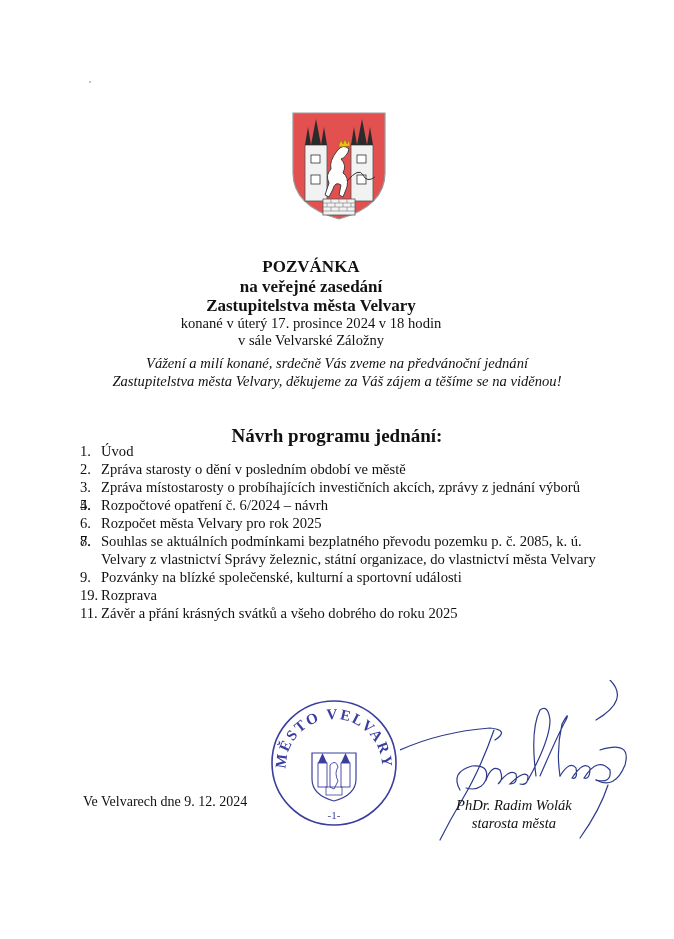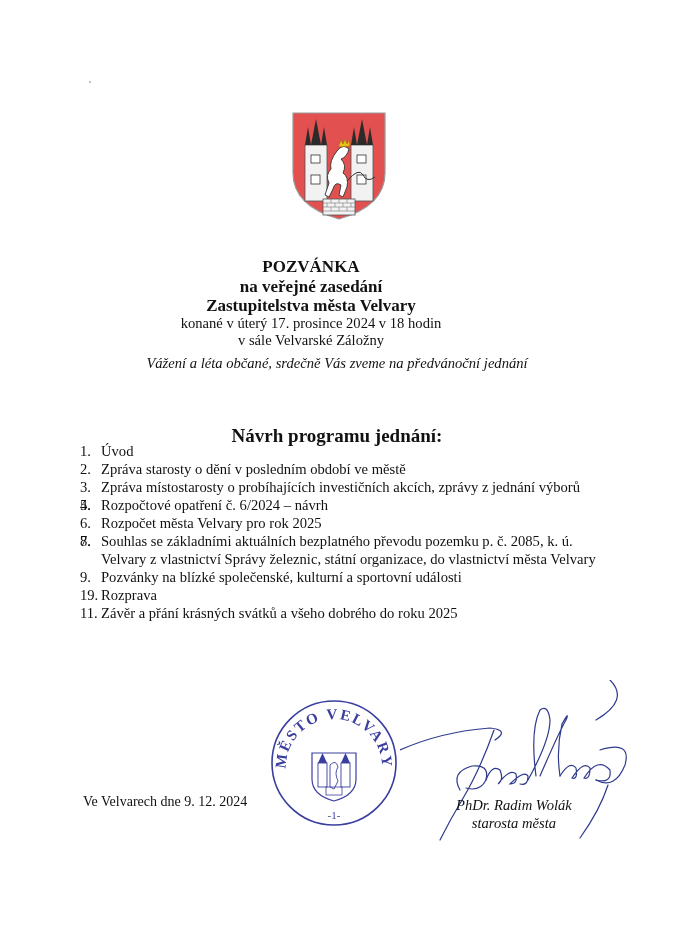--- a/index.html
+++ b/index.html
@@ -160,33 +160,34 @@
 
   <div class="header">
     <div class="title">POZVÁNKA</div>
     <div class="sub">na veřejné zasedání</div>
     <div class="sub">Zastupitelstva města Velvary</div>
     <div class="meta">konané v úterý 17. prosince 2024 v 18 hodin</div>
     <div class="meta">v sále Velvarské Záložny</div>
   </div>
 
   <div class="greeting">
-    <div>Vážení a léta občané, srdečně Vás zveme na předvánoční jednání</div>
+    <div>Vážení a milí konané, srdečně Vás zveme na předvánoční jednání</div>
+    <div>Zastupitelstva města Velvary, děkujeme za Váš zájem a těšíme se na viděnou!</div>
   </div>
 
   <div class="agenda-title">Návrh programu jednání:</div>
   <ol class="agenda">
     <li><span class="num">1.</span><span>Úvod</span></li>
     <li><span class="num">2.</span><span>Zpráva starosty o dění v posledním období ve městě</span></li>
     <li><span class="num">3.</span><span>Zpráva místostarosty o probíhajících investičních akcích, zprávy z jednání výborů</span></li>
     <li><span class="num">4.</span></li>
     <li><span class="num">5.</span><span>Rozpočtové opatření č. 6/2024 – návrh</span></li>
     <li><span class="num">6.</span><span>Rozpočet města Velvary pro rok 2025</span></li>
     <li><span class="num">7.</span></li>
-    <li><span class="num">8.</span><span>Souhlas se základními aktuálních bezplatného převodu pozemku p. č. 2085, k. ú. Velvary z vlastnictví Správy železnic, státní organizace, do vlastnictví města Velvary</span></li>
+    <li><span class="num">8.</span><span>Souhlas se aktuálních podmínkami bezplatného převodu pozemku p. č. 2085, k. ú. Velvary z vlastnictví Správy železnic, státní organizace, do vlastnictví města Velvary</span></li>
     <li><span class="num">9.</span><span>Pozvánky na blízké společenské, kulturní a sportovní události</span></li>
     <li><span class="num">19.</span><span>Rozprava</span></li>
     <li><span class="num">11.</span><span>Závěr a přání krásných svátků a všeho dobrého do roku 2025</span></li>
   </ol>
 
   <div class="date-line">Ve Velvarech dne 9. 12. 2024</div>
 
   <svg class="stamp" viewBox="0 0 132 132">
     <defs>
       <path id="stampArc" d="M 18 70 A 48 48 0 0 1 114 70"></path>

